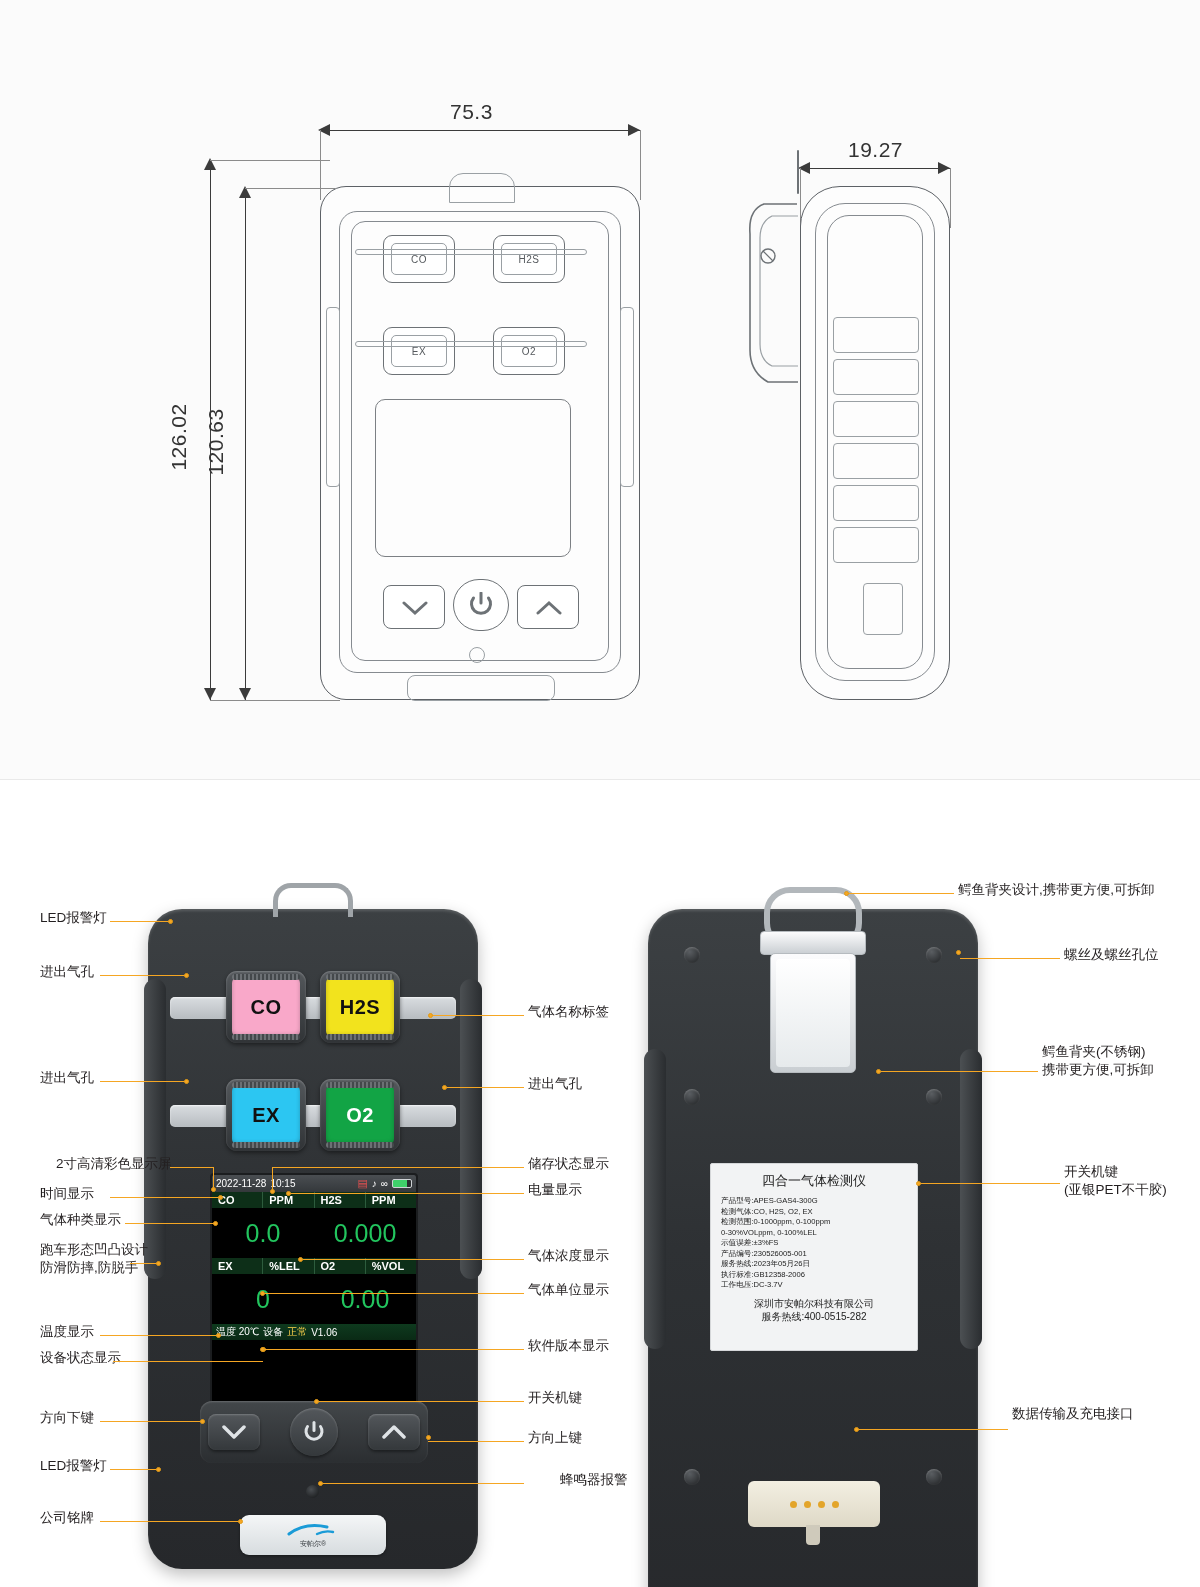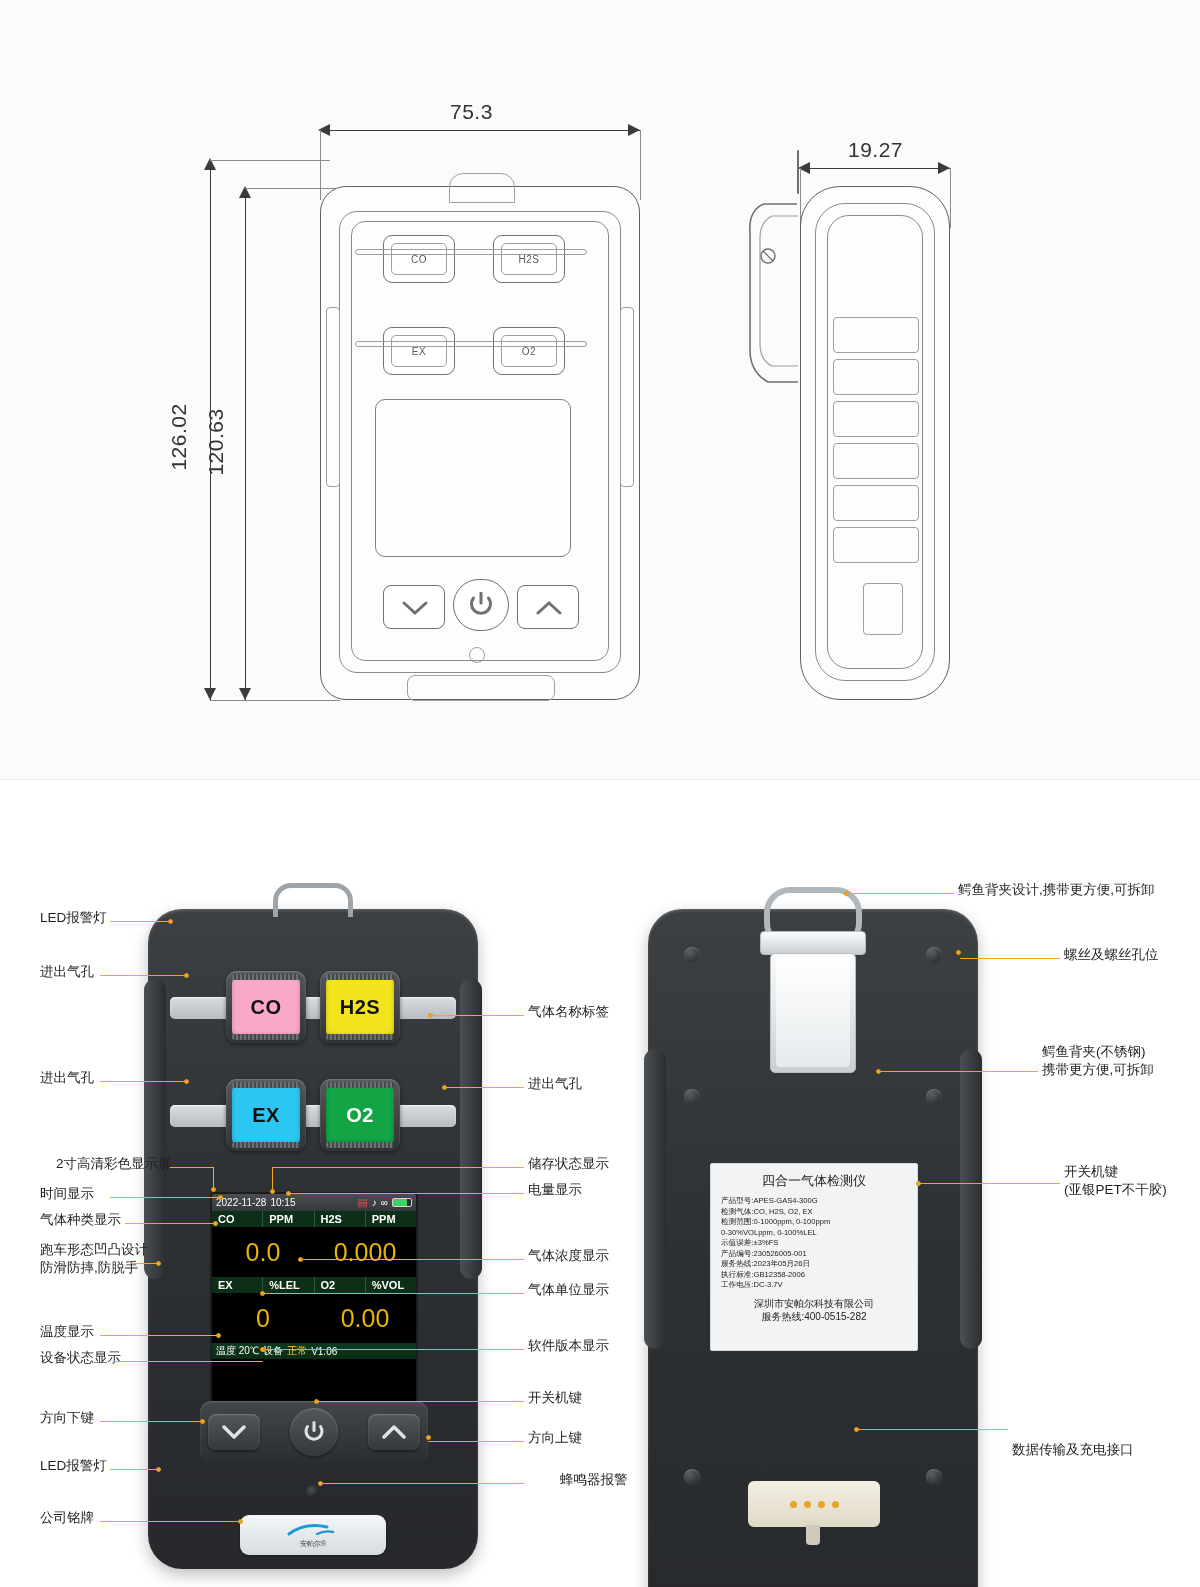--- a/index.html
+++ b/index.html
@@ -96,21 +96,21 @@
   }
   .lcd-status {
     height:17px; background:linear-gradient(180deg,#4a4e52,#34383b);
     display:flex; align-items:center; color:#fff; font-size:10px; padding:0 4px; gap:4px;
   }
   .lcd-row-head {
     display:flex; background:#0d2f18; color:#fff; font-size:11px; font-weight:bold;
   }
   .lcd-row-head > div { flex:1; padding:2px 6px; }
   .lcd-row-head > div + div { border-left:1px solid #2d5c3d; }
-  .lcd-row-val { display:flex; color:#eab308; font-size:25px; }
+  .lcd-row-val { display:flex; color:#22c55e; font-size:25px; }
   .lcd-row-val > div { flex:1; padding:2px 6px; }
   .lcd-foot {
     height:16px; background:linear-gradient(180deg,#0e3a1e,#0a2a15);
     color:#fff; font-size:10px; display:flex; align-items:center; gap:4px; padding:0 4px;
   }
   .keypad {
     position:absolute; background:linear-gradient(180deg,#43474a,#2b2e31);
     border-radius:12px; display:flex; align-items:center; justify-content:space-between;
     padding:0 8px; box-shadow: inset 0 1px 2px rgba(255,255,255,.2);
   }
@@ -280,21 +280,21 @@
       <div class="mesh" style="top:3px;"></div>
       <div class="gaslabel" style="background:#2cc6f2;color:#111;">EX</div>
       <div class="mesh" style="bottom:3px;"></div>
     </div>
     <div class="gasport" style="left:172px;top:170px;width:80px;height:72px;">
       <div class="mesh" style="top:3px;"></div>
       <div class="gaslabel" style="background:#12a445;color:#fff;">O2</div>
       <div class="mesh" style="bottom:3px;"></div>
     </div>
 
-    <div class="lcd" style="left:62px;top:264px;width:208px;height:242px;margin-top:19px;">
+    <div class="lcd" style="left:62px;top:264px;width:208px;height:242px;">
       <div class="lcd-status">
         <span>2022-11-28</span>
         <span>10:15</span>
         <span style="flex:1"></span>
         <span style="color:#e05050;font-size:11px;">▤</span>
         <span style="font-size:10px;">♪</span>
         <span style="font-size:10px;">∞</span>
         <span style="display:inline-block;width:20px;height:9px;border:1px solid #cfd3d6;border-radius:2px;background:linear-gradient(90deg,#3fd06a 0 80%,#2a2d2f 80% 100%);"></span>
       </div>
       <div class="lcd-row-head">
@@ -498,17 +498,17 @@
   <div class="callout-text" style="left:1042px;top:262px;">鳄鱼背夹(不锈钢)
 携带更方便,可拆卸</div>
   <div class="lead" style="left:880px;top:290px;width:158px;"></div>
   <div class="dot" style="left:876px;top:288px;"></div>
 
   <div class="callout-text" style="left:1064px;top:382px;">开关机键
 (亚银PET不干胶)</div>
   <div class="lead" style="left:920px;top:402px;width:140px;"></div>
   <div class="dot" style="left:916px;top:400px;"></div>
 
-  <div class="callout-text" style="left:1012px;top:660px;">数据传输及充电接口</div>
+  <div class="callout-text" style="left:1012px;top:624px;">数据传输及充电接口</div>
   <div class="lead" style="left:858px;top:648px;width:150px;"></div>
   <div class="dot" style="left:854px;top:646px;"></div>
 
 </div>
 
 </body></html>

